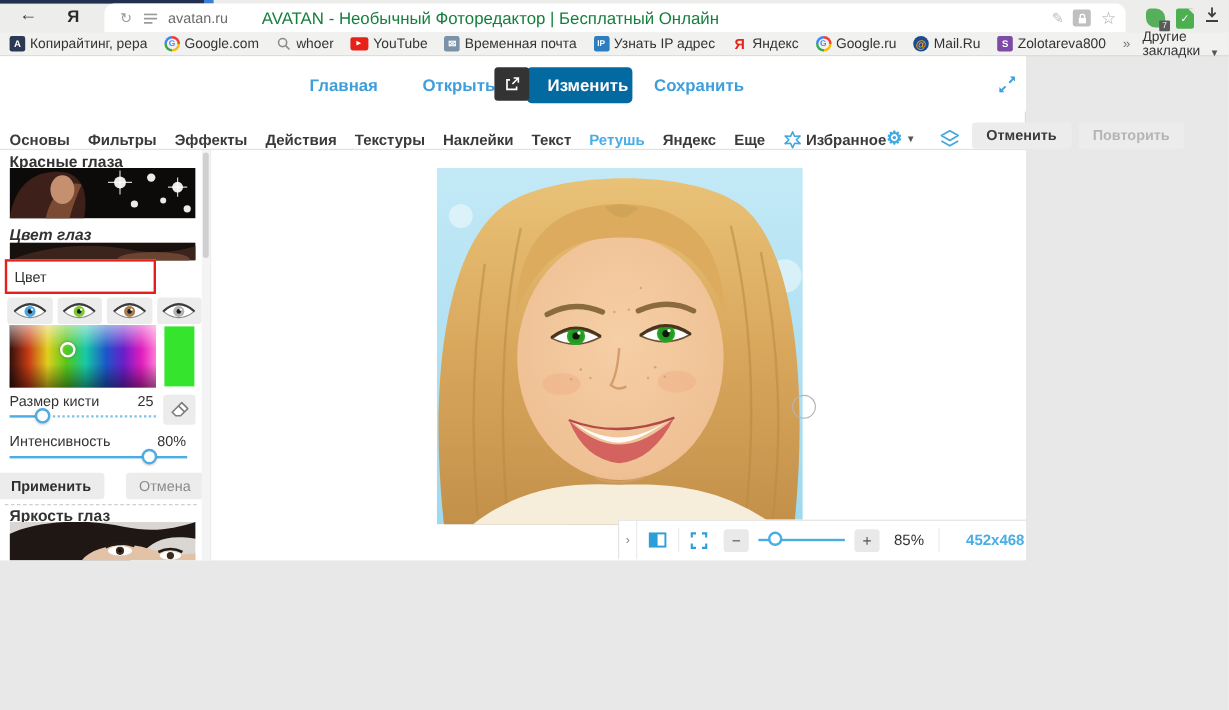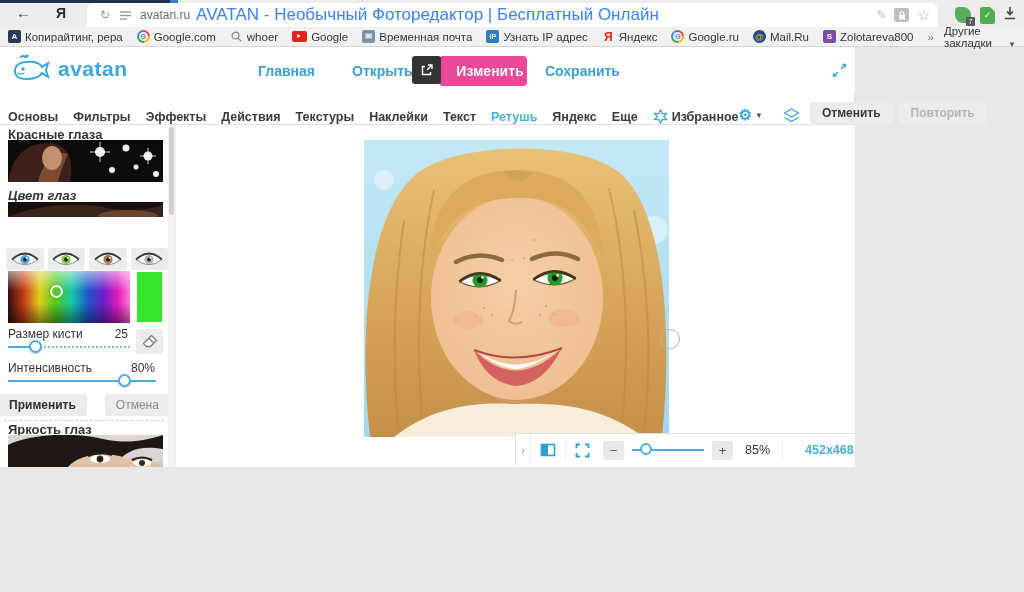--- a/index.html
+++ b/index.html
@@ -15,21 +15,21 @@
   .tabstrip { position:absolute; left:0; top:0; width:1024px; height:27px; background:#ededec; }
   .top-accent { position:absolute; left:0; top:0; width:170px; height:3px; background:#232f4e; }
   .top-accent-tip { position:absolute; left:170px; top:0; width:8px; height:3px; background:#3e7ed2; }
   .back-arrow { position:absolute; left:16px; top:4px; font-size:15px; color:#3c3c3c; cursor:default; }
   .yandex-logo { position:absolute; left:56px; top:5px; font-size:14px; font-weight:bold; color:#2b2b2b; }
   .tab { position:absolute; left:87px; top:3px; width:851px; height:24px; background:#ffffff;
          border-radius:8px 8px 0 0; display:flex; align-items:center; padding:0 8px; }
   .tab-icon { color:#9a9a9a; font-size:12px; margin:0 5px; flex:0 0 auto; }
   .reader-icon svg { display:block; }
   .tab-url { color:#6b6b6b; font-size:12px; margin:0 6px 0 4px; }
-  .tab-title { color:#3b82f6; font-size:17px; white-space:nowrap; overflow:hidden; flex:1 1 auto; }
+  .tab-title { color:#15803d; font-size:14px; white-space:nowrap; overflow:hidden; flex:1 1 auto;margin-left:22px; }
   .tab-right { display:flex; align-items:center; gap:8px; margin-left:auto; }
   .pencil-icon { color:#bdbdbd; font-size:12px; }
   .lock-badge { width:15px; height:14px; background:#bfbfbf; border-radius:2px; display:flex; align-items:center; justify-content:center; }
   .star-bm { color:#a8a8a8; font-size:14px; }
   .ext-area { position:absolute; right:8px; top:3px; height:24px; display:flex; align-items:center; gap:9px; }
   .ext-shield { position:relative; width:16px; height:16px; background:#57ae5b; border-radius:4px 8px 4px 8px; }
   .ext-shield .badge { position:absolute; right:-4px; bottom:-3px; width:9px; height:9px; background:#5a5a5a;
         color:#fff; font-size:7px; line-height:9px; text-align:center; border-radius:1px; }
   .ext-check { width:15px; height:17px; background:#4caf50; border-radius:2px; position:relative;
         display:flex; align-items:center; justify-content:center; color:#fff; font-size:9px; }
@@ -66,21 +66,21 @@
           border-right:1px solid #dcdcdc; border-bottom:1px solid #dcdcdc; }
 
   
   .site-header { position:absolute; left:0; top:0; width:855px; height:46px; background:#fff; }
   .logo { position:absolute; left:12px; top:7px; display:flex; align-items:center; gap:6px; cursor:pointer; }
   .logo-text { color:#3ba6e2; font-size:21px; font-weight:bold; letter-spacing:.5px; }
   .nav-link { position:absolute; top:16px; font-size:14px; font-weight:bold; color:#3f9fdc; cursor:pointer; }
   .nav-home { left:258px; } .nav-open { left:352px; } .nav-save { left:545px; }
   .share-btn { position:absolute; left:412px; top:9px; width:29px; height:28px; background:#333333;
        border-radius:3px; display:flex; align-items:center; justify-content:center; cursor:pointer; z-index:2; }
-  .edit-btn { position:absolute; left:439px; top:9px; width:88px; height:30px; background:#ec4899; border:none;
+  .edit-btn { position:absolute; left:439px; top:9px; width:88px; height:30px; background:#0369a1; border:none;
        border-radius:4px; color:#fff; font-size:14px; font-weight:bold; padding-left:14px; cursor:pointer;
        font-family:"Liberation Sans",sans-serif; }
   .expand-btn { position:absolute; left:832px; top:16px; cursor:pointer; }
 
   
   .toolbar { position:absolute; left:0; top:46px; width:855px; height:32px; border-bottom:1px solid #e2e2e2;
        display:flex; align-items:flex-end; padding-left:8px; font-size:12.5px; font-weight:bold; color:#3a3a3a; }
   .tb-tab { margin-right:15px; cursor:pointer; white-space:nowrap; }
   .tb-tab.active { color:#4aade4; }
   .tb-fav { display:flex; align-items:center; gap:4px; cursor:pointer; }
@@ -226,21 +226,21 @@
     <span class="fav fav-search">
       <svg width="11" height="11" viewBox="0 0 11 11">
           <circle cx="4.5" cy="4.5" r="3.4" fill="none" stroke="#8a8a8a" stroke-width="1.3"></circle>
           <line x1="7" y1="7" x2="10.2" y2="10.2" stroke="#8a8a8a" stroke-width="1.3"></line>
         </svg>
     </span>
     <span class="lbl">whoer</span>
   </span>
   <span class="bm-item">
     <span class="fav fav-yt"></span>
-    <span class="lbl">Google</span>
+    <span class="lbl">YouTube</span>
   </span>
   <span class="bm-item">
     <span class="fav fav-mail">✉</span>
     <span class="lbl">Временная почта</span>
   </span>
   <span class="bm-item">
     <span class="fav fav-ip">IP</span>
     <span class="lbl">Узнать IP адрес</span>
   </span>
   <span class="bm-item">
@@ -262,32 +262,20 @@
   <span class="bm-chevron">»</span>
   <span class="other-bm">
     <span>Другие закладки</span>
     <span class="caret">▼</span>
   </span>
 </div>
 
 <div class="page">
 
   <div class="site-header">
-    <span class="logo">
-      <svg width="40" height="30" viewBox="0 0 40 30">
-        <g fill="none" stroke="#3ba6e2" stroke-width="2" stroke-linecap="round">
-          <path d="M3,19 Q2,9 14,8 Q27,7 30,13 L36,9 L34,16 L36,23 L30,19 Q27,25 14,25 Q5,25 3,19 Z" fill="#fff"></path>
-          <path d="M9,3 q2,-2 4,0"></path>
-            <circle cx="15" cy="2" r="0.8" fill="#3ba6e2"></circle>
-        </g>
-        <circle cx="11" cy="15" r="1.8" fill="#3ba6e2"></circle>
-        <path d="M6,19 q3,2 6,0" fill="none" stroke="#3ba6e2" stroke-width="1.5" stroke-linecap="round"></path>
-      </svg>
-      <span class="logo-text">avatan</span>
-    </span>
     <span class="nav-link nav-home">Главная</span>
     <span class="nav-link nav-open">Открыть</span>
     <span class="share-btn">
       <svg width="13" height="13" viewBox="0 0 13 13">
         <path d="M5,2.5 H2.5 V10.5 H10.5 V8" fill="none" stroke="#fff" stroke-width="1.4"></path>
         <path d="M7,6 L12,1 M8,1 H12 V5" fill="none" stroke="#fff" stroke-width="1.4"></path>
       </svg>
     </span>
     <button class="edit-btn">Изменить</button>
     <span class="nav-link nav-save">Сохранить</span>
@@ -360,20 +348,23 @@
     </span>
     <span class="sb-header h-color">Цвет глаз</span>
     <span class="thumb t-color">
       <svg width="155" height="15" viewBox="0 0 155 15">
         <rect width="155" height="15" fill="#17100d"></rect>
         <path d="M0,15 C30,2 70,0 100,6 C120,10 140,8 155,3 L155,15 Z" fill="#3a241c"></path>
         <ellipse cx="120" cy="14" rx="30" ry="6" fill="#6b4431"></ellipse>
       </svg>
     </span>
 
+    <div class="red-annotation">
+      <span>Цвет</span>
+    </div>
 
     <div class="eye-row">
       <button class="eye-swatch">
         <svg width="28" height="17" viewBox="0 0 28 17">
             <path d="M1,8.5 Q14,-3 27,8.5 Q14,19 1,8.5 Z" fill="#fff" stroke="#8a8a8a" stroke-width="1"></path>
             <path d="M1,8.5 Q14,-3.5 27,8.5" fill="none" stroke="#3c3c3c" stroke-width="1.8"></path>
             <circle cx="14" cy="8.5" r="4.6" fill="#4aa8e0"></circle>
             <circle cx="14" cy="8.5" r="1.9" fill="#1c1c1c"></circle>
             <circle cx="15.6" cy="7" r="1" fill="#fff"></circle>
           </svg>

